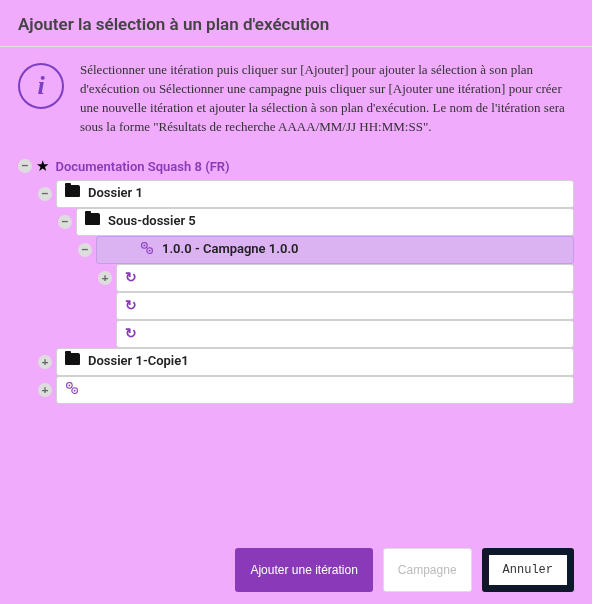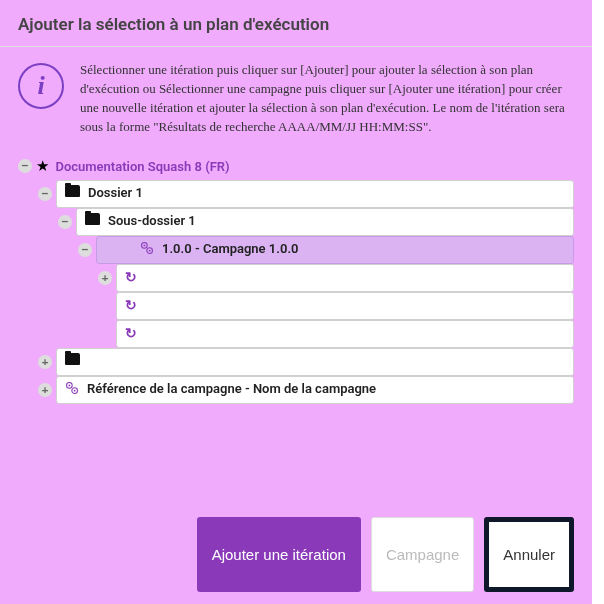--- a/index.html
+++ b/index.html
@@ -21,24 +21,24 @@
 .root-label { color: #8a3ab9; font-weight: 600; }
 .node-box { flex: 1; border: 1px solid #d0d0d0; border-radius: 3px; padding: 4px 8px; display: flex; align-items: flex-start; gap: 8px; background: #fff; min-height: 28px; }
 .node-box.selected { background: #dbb3f3; border-color: #c89ae8; padding-left: 43px; }
 .node-box.selected .node-label { font-weight: 600; color: #222; }
 .folder-icon { width: 15px; height: 12px; background: #111; border-radius: 2px 2px 1px 1px; position: relative; flex-shrink: 0; }
 .folder-icon::before { content: ""; position: absolute; top: -2.5px; left: 0; width: 6px; height: 3px; background: #111; border-radius: 1px 1px 0 0; }
 .campaign-icon { color: #8a3ab9; font-size: 13px; flex-shrink: 0; display: inline-flex; align-items: center; }
 .iteration-icon { color: #8a3ab9; font-size: 14px; flex-shrink: 0; font-weight: bold; }
 .node-label { color: #222; font-weight: 600; font-size: 13px; }
 .dialog-footer { padding: 12px 18px; display: flex; justify-content: flex-end; gap: 10px; border-top: 1px solid transparent; }
-.btn { padding: 24px 14px; font-size: 15px; border-radius: 3px; cursor: pointer; border: 1px solid transparent; }
+.btn { padding: 8px 14px; font-size: 12px; border-radius: 3px; cursor: pointer; border: 1px solid transparent; }
 .btn-primary { background: #8a3ab9; color: #fff; font-weight: 500; }
 .btn-disabled { background: #fff; color: #bbb; border: 1px solid #ddd; cursor: not-allowed; }
-.btn-secondary { background: #fff; color: #333; border: 5px solid #0f172a; }
+.btn-secondary { background: #fff; color: #333; border: 7px solid #0f172a; font-family: Liberation Mono, monospace; }
 svg.gear { width: 14px; height: 14px; }
 </style>
 </head>
 <body>
 
 <div class="dialog">
   <div class="dialog-header">
     <div class="dialog-title">Ajouter la sélection à un plan d'exécution</div>
   </div>
 
@@ -65,21 +65,21 @@
           <span class="folder-icon"></span>
           <span class="node-label">Dossier 1</span>
         </div>
       </div>
 
       <div class="tree-row">
         <span class="indent" style="width:40px"></span>
         <span class="toggle">−</span>
         <div class="node-box">
           <span class="folder-icon"></span>
-          <span class="node-label">Sous-dossier 1</span>
+          <span class="node-label">Sous-dossier 5</span>
         </div>
       </div>
 
       <div class="tree-row">
         <span class="indent" style="width:60px"></span>
         <span class="toggle">−</span>
         <div class="node-box selected">
           <span class="campaign-icon">
             <svg class="gear" viewBox="0 0 16 16" fill="currentColor">
                 <circle cx="5" cy="5" r="3.2" fill="none" stroke="currentColor" stroke-width="1.2"></circle>
@@ -114,36 +114,36 @@
         <div class="node-box">
           <span class="iteration-icon">↻</span>
         </div>
       </div>
 
       <div class="tree-row">
         <span class="indent" style="width:20px"></span>
         <span class="toggle">+</span>
         <div class="node-box">
           <span class="folder-icon"></span>
+          <span class="node-label">Dossier 1-Copie1</span>
         </div>
       </div>
 
       <div class="tree-row">
         <span class="indent" style="width:20px"></span>
         <span class="toggle">+</span>
         <div class="node-box">
           <span class="campaign-icon">
             <svg class="gear" viewBox="0 0 16 16" fill="currentColor">
                 <circle cx="5" cy="5" r="3.2" fill="none" stroke="currentColor" stroke-width="1.2"></circle>
                 <circle cx="5" cy="5" r="1"></circle>
                 <circle cx="11" cy="11" r="3.2" fill="none" stroke="currentColor" stroke-width="1.2"></circle>
                 <circle cx="11" cy="11" r="1"></circle>
               </svg>
           </span>
-          <span class="node-label">Référence de la campagne - Nom de la campagne</span>
         </div>
       </div>
 
     </div>
   </div>
 
   <div class="dialog-footer">
     <button class="btn btn-primary">Ajouter une itération</button>
     <button class="btn btn-disabled">Campagne</button>
     <button class="btn btn-secondary">Annuler</button>

